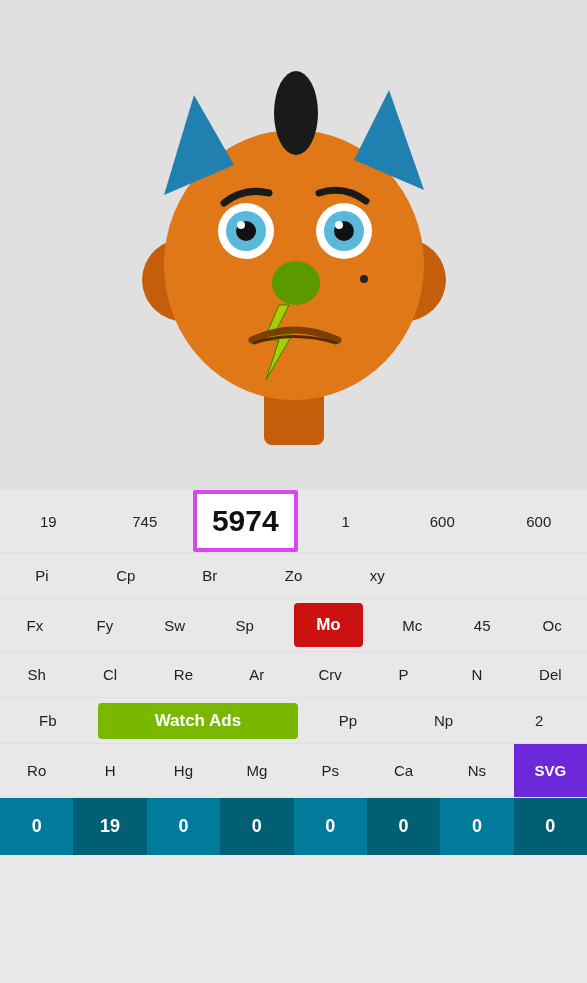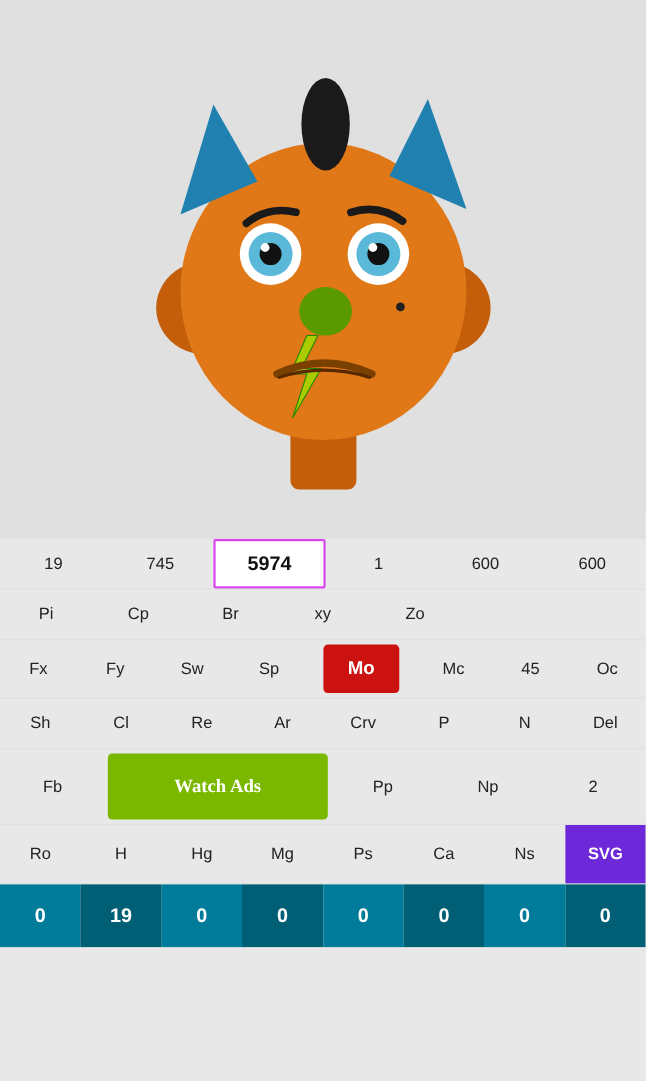--- a/index.html
+++ b/index.html
@@ -33,22 +33,22 @@
       text-align: center;
       padding: 14px 4px;
       font-size: 15px;
       color: #222;
       font-weight: 400;
       min-width: 0;
     }
 
     .grid-cell.highlight-input {
       background: #fff;
-      border: 2px solid #d946ef;
-      font-size: 18px;
+      border: 4px solid #d946ef;
+      font-size: 30px;
       font-weight: bold;
       color: #111;
       padding: 10px 4px;
       border-radius: 2px;
     }
 
     .grid-cell.btn-red {
       background: #cc1111;
       color: #fff;
       font-weight: bold;
@@ -58,23 +58,22 @@
       padding: 12px 4px;
     }
 
     .grid-cell.btn-green {
       background: #7ab800;
       color: #fff;
       font-weight: bold;
       font-size: 17px;
       border-radius: 4px;
       margin: 4px 2px;
-      padding: 20px 4px;
+      padding: 8px 4px;
       flex: 2.2;
-      font-family: Liberation Serif, serif;
     }
 
     .grid-cell.btn-orange {
       background: #6d28d9;
       color: #fff;
       font-weight: bold;
       font-size: 15px;
       border-radius: 0px;
       padding: 18px 4px;
     }
@@ -161,22 +160,22 @@
   <div class="grid-cell highlight-input">5974</div>
   <div class="grid-cell">1</div>
   <div class="grid-cell">600</div>
   <div class="grid-cell">600</div>
 </div>
 
 <div class="grid-row">
   <div class="grid-cell">Pi</div>
   <div class="grid-cell">Cp</div>
   <div class="grid-cell">Br</div>
+  <div class="grid-cell">Zo</div>
   <div class="grid-cell">xy</div>
-  <div class="grid-cell">Zo</div>
   <div class="grid-cell"></div>
   <div class="grid-cell"></div>
 </div>
 
 <div class="grid-row">
   <div class="grid-cell">Fx</div>
   <div class="grid-cell">Fy</div>
   <div class="grid-cell">Sw</div>
   <div class="grid-cell">Sp</div>
   <div class="grid-cell btn-red">Mo</div>

